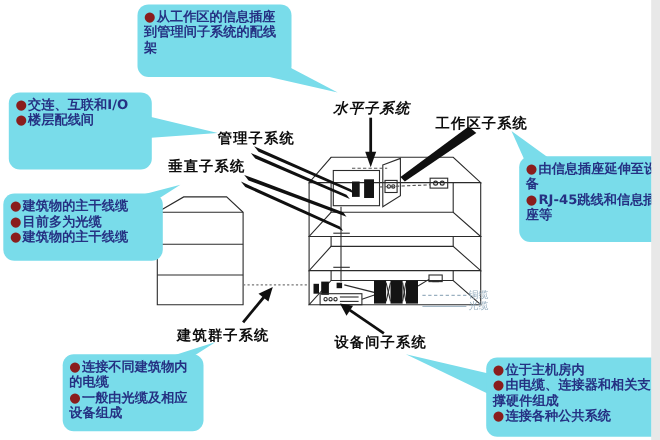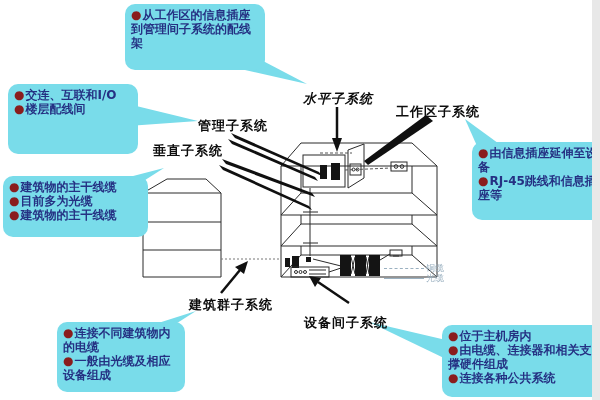--- a/index.html
+++ b/index.html
@@ -180,22 +180,22 @@
   <div class="callout" style="left:442px;top:325px;width:155px;min-height:64px;">
       <div class="c-item"><span class="bullet">●</span><span>位于主机房内</span></div>
       <div class="c-item"><span class="bullet">●</span><span>由电缆、连接器和相关支撑硬件组成</span></div>
       <div class="c-item"><span class="bullet">●</span><span>连接各种公共系统</span></div>
     </div>
 
   <div class="diagram-label" style="left:303px;top:90px;font-style:italic;">水平子系统</div>
   <div class="diagram-label" style="left:396px;top:103px;">工作区子系统</div>
   <div class="diagram-label" style="left:198px;top:117px;">管理子系统</div>
   <div class="diagram-label" style="left:153px;top:142px;text-align:center;">垂直子系统</div>
-  <div class="diagram-label" style="left:161px;top:296px;margin-left:28px;">建筑群子系统</div>
-  <div class="diagram-label" style="left:304px;top:314px;">设备间子系统</div>
+  <div class="diagram-label" style="left:161px;top:296px;">建筑群子系统</div>
+  <div class="diagram-label" style="left:304px;top:302px;">设备间子系统</div>
 
   <div class="legend">
     <div class="legend-row">
       <span class="legend-line dashed"></span>
       <span>铜缆</span>
     </div>
     <div class="legend-row">
       <span class="legend-line solid"></span>
       <span>光缆</span>
     </div>

